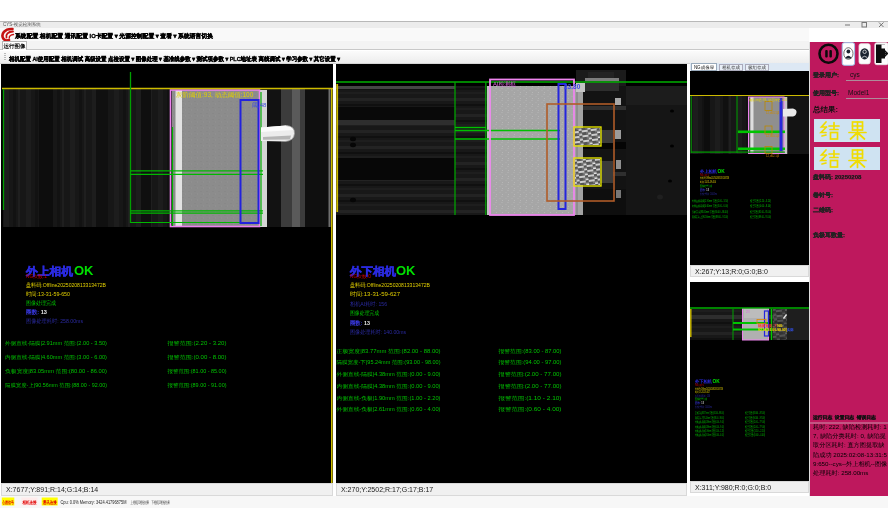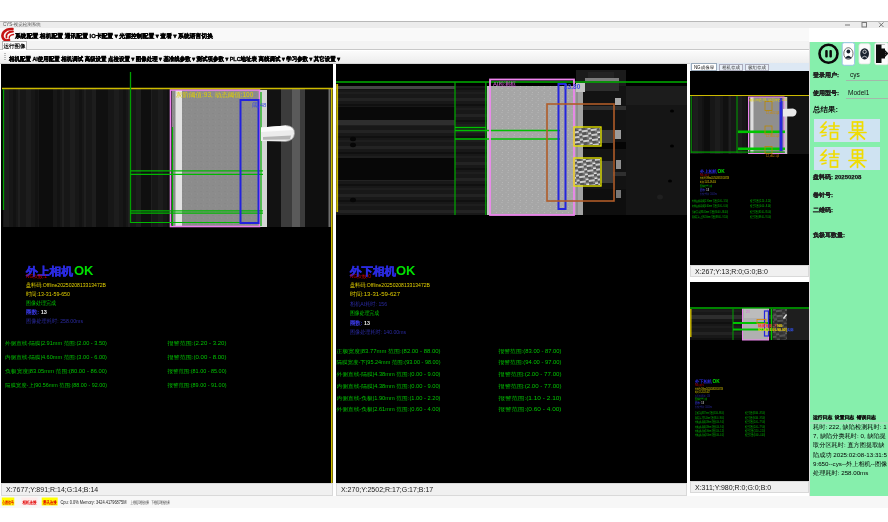--- a/index.html
+++ b/index.html
@@ -319,21 +319,21 @@
 <text x="55" y="145.5" textLength="20" lengthAdjust="spacingAndGlyphs">报警范围:(2.00 - 77.00)</text>
 <text x="5" y="150" textLength="29" lengthAdjust="spacingAndGlyphs">内侧直线-负极|1.90mm 范围:(1.00 - 2.20)</text>
 <text x="55" y="150" textLength="20" lengthAdjust="spacingAndGlyphs">报警范围:(1.10 - 2.10)</text>
 <text x="5" y="154.4" textLength="29" lengthAdjust="spacingAndGlyphs">外侧直线-负极|2.61mm 范围:(0.60 - 4.00)</text>
 <text x="55" y="154.4" textLength="20" lengthAdjust="spacingAndGlyphs">报警范围:(0.60 - 4.00)</text>
 </g>
 </svg>
 </div>
 <div class="statusbar" style="left:690px;top:481px;width:119px;height:12px;font-size:7px;line-height:11px">X:311;Y:980;R:0;G:0;B:0</div>
 
-<div class="abs" id="rpanel" style="left:809px;top:42px;width:79px;height:460px;background:#86efac;border-left:1px solid #ddd">
+<div class="abs" id="rpanel" style="left:809px;top:42px;width:79px;height:460px;background:#be185d;border-left:1px solid #ddd">
 <svg width="79" height="460" viewBox="0 0 79 460" style="position:absolute;left:0;top:0" font-family="Liberation Sans,sans-serif">
 
 <circle cx="18.5" cy="11.8" r="9" fill="none" stroke="#0a0a0a" stroke-width="2.6"></circle>
 <rect x="15.2" y="8" width="2.5" height="7.6" rx="1" fill="#0a0a0a"></rect>
 <rect x="19.4" y="8" width="2.5" height="7.6" rx="1" fill="#0a0a0a"></rect>
 <rect x="32.2" y="0.7" width="12.4" height="22.6" rx="2" fill="#fff" stroke="#9cc3e8" stroke-width="1"></rect>
 <ellipse cx="38.4" cy="11.5" rx="4.6" ry="5.8" fill="none" stroke="#333" stroke-width="0.7"></ellipse>
 <circle cx="38.4" cy="9.5" r="1.9" fill="#1b2430"></circle>
 <path d="M35.4 15.8 Q38.4 11.8 41.4 15.8 L41.4 16.6 L35.4 16.6 Z" fill="#1b2430"></path>
 <rect x="49" y="1.7" width="11.2" height="20.2" rx="2" fill="#fcfcfc" stroke="#e4e4e4" stroke-width="0.8"></rect>

